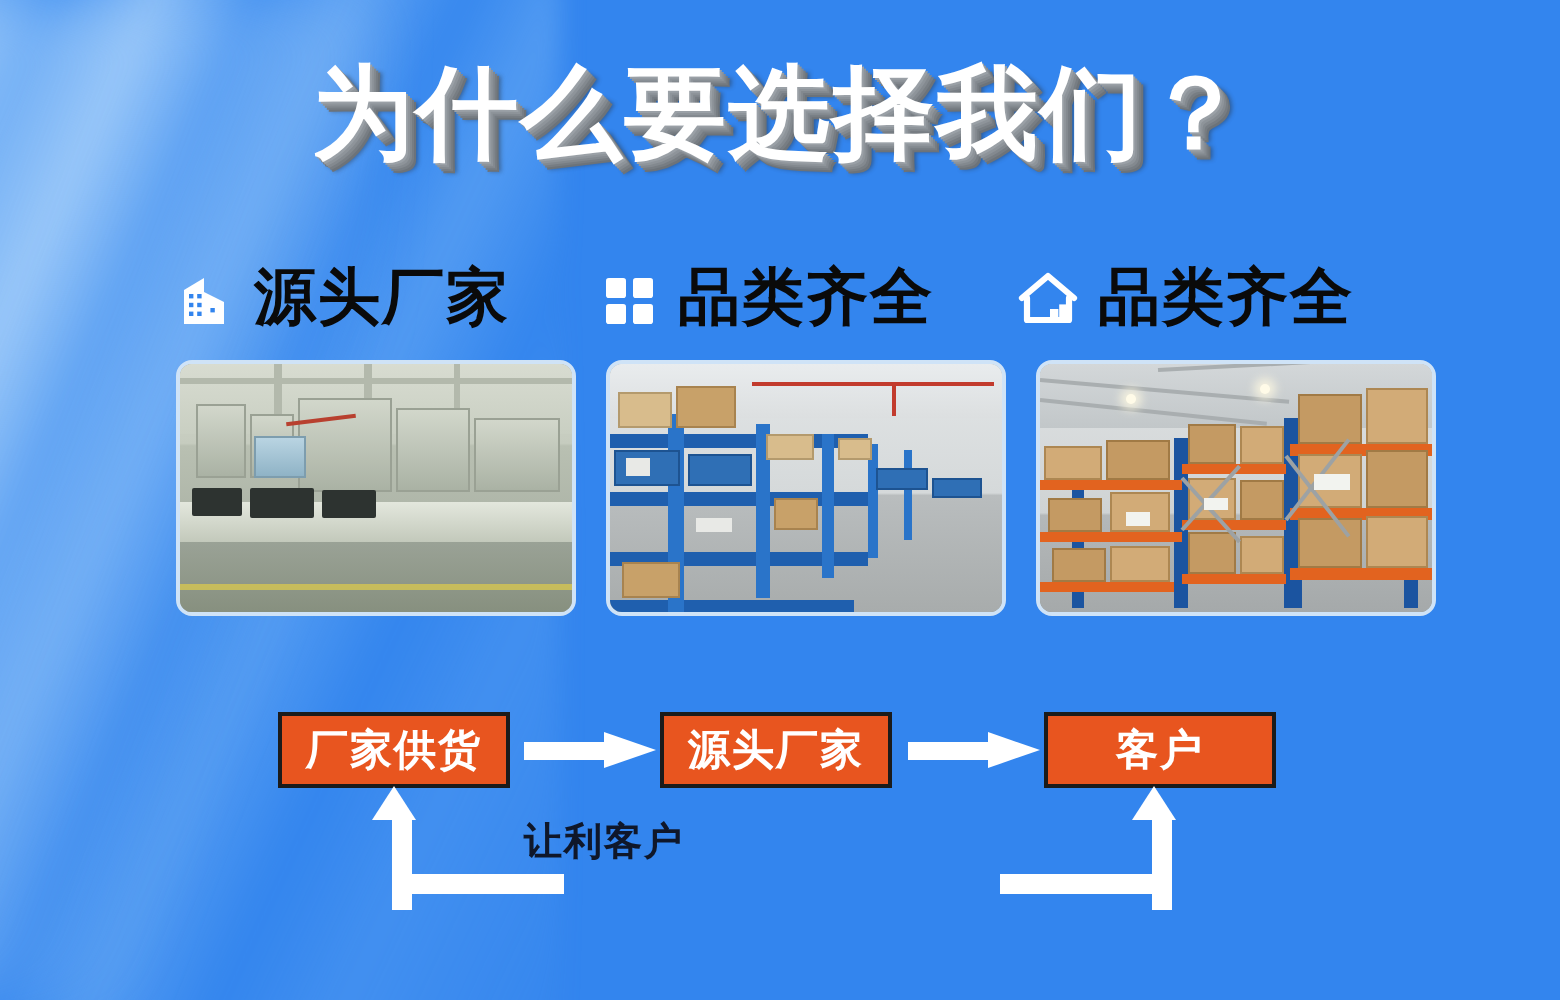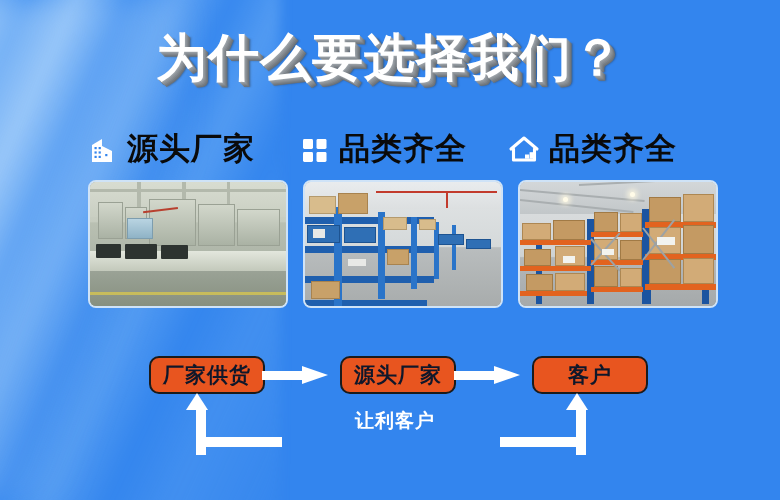--- a/index.html
+++ b/index.html
@@ -152,39 +152,37 @@
     transform-origin:left center; }
 
   
   .flow { position:absolute; left:0; top:330px; width:780px; height:170px; }
 
   .node {
     position:absolute;
     display:flex; align-items:center; justify-content:center;
     background:#e8551f;
     border:2px solid #1b1b1b;
-    border-radius:10px;
+    border-radius:0;
     font-family:"DejaVu Serif", serif;
     font-weight:bold;
-    color:#0f172a;
+    color:#ffffff;
     letter-spacing:1px;
     white-space:nowrap;
-    margin-left:10px;
   }
   .n-supply   { left:139px; top:26px; width:116px; height:38px; font-size:21px; }
   .n-agent    { left:330px; top:26px; width:116px; height:38px; font-size:21px; }
   .n-customer { left:522px; top:26px; width:116px; height:38px; font-size:21px; }
   .n-direct   { left:262px; top:105px; width:266px; height:40px; font-size:23px; }
 
   .caption {
     position:absolute; left:262px; top:78px; width:266px;
-    text-align:center;
     font-family:"DejaVu Serif", serif;
     font-size:19px; font-weight:bold;
-    color:#ffffff;
+    color:#0f172a;
     letter-spacing:1px;
   }
 
   
   .arrow-r { position:absolute; top:36px; width:66px; height:18px; }
   .ar-1 { left:262px; }
   .ar-2 { left:454px; }
   .arrow-r .shaft { position:absolute; left:0; top:5px; width:42px; height:9px;
     background:#ffffff; }
   .arrow-r .head { position:absolute; left:40px; top:0;

